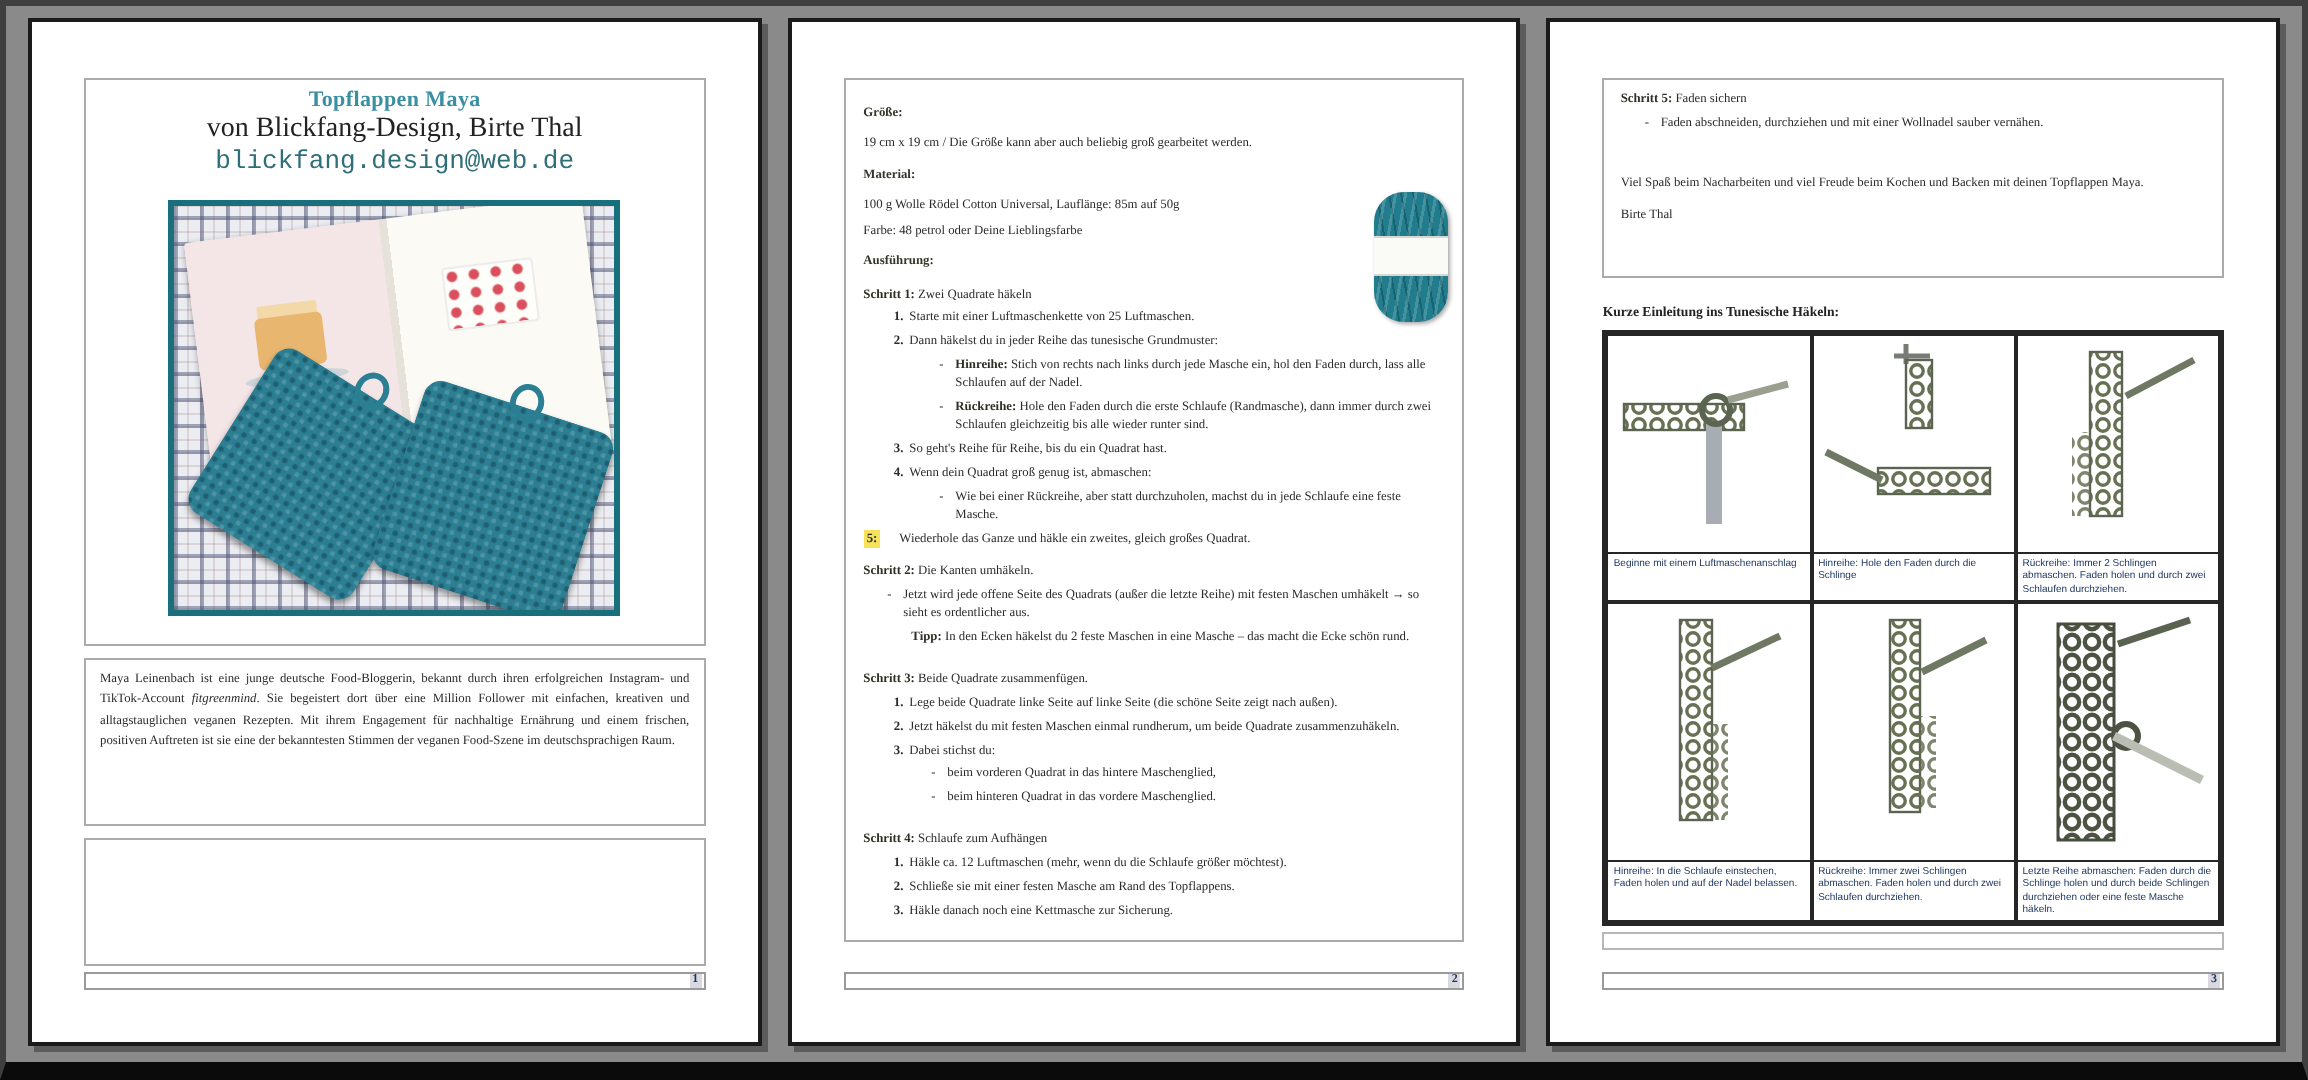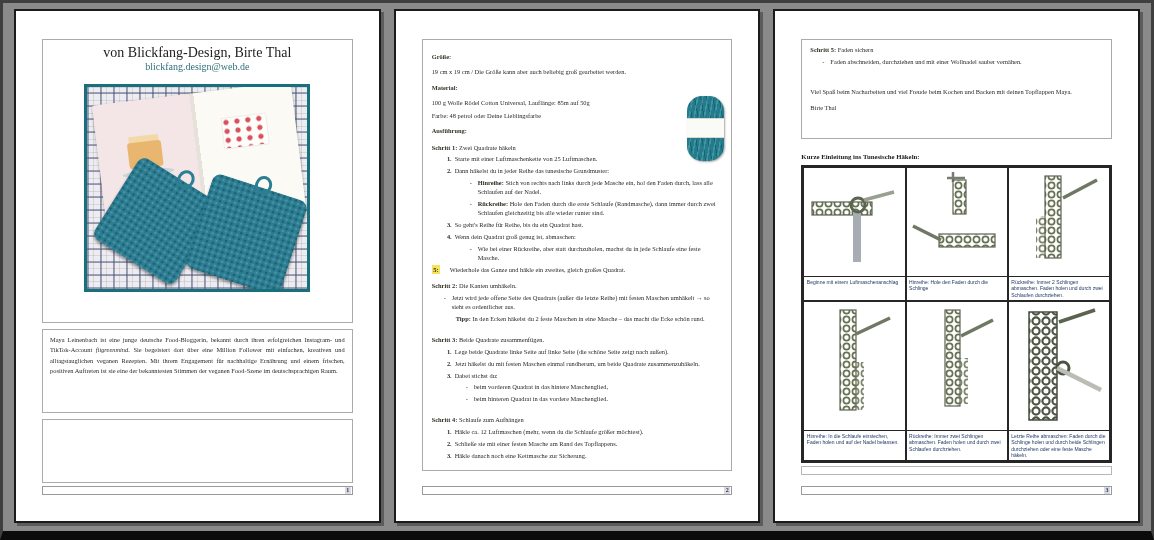--- a/index.html
+++ b/index.html
@@ -25,21 +25,21 @@
     overflow:hidden;
     position:relative;
   }
 
   .box { border:1px solid #ababab; background:#fff; }
 
   
   .p1-head { height:284px; text-align:center; padding-top:4px; overflow:hidden; }
   .p1-title { font-size:11px; font-weight:bold; color:#3a8fa3; letter-spacing:.2px; }
   .p1-byline { font-size:14px; color:#222; margin-top:1px; }
-  .p1-email { font-size:10px; color:#2f6f7a; }
+  .p1-email { font-size:13px; color:#2f6f7a;font-family:Liberation Mono, monospace; }
 
   .photo {
     margin:12px auto 0 auto;
     width:226px; height:208px;
     border:3px solid #17707b;
     position:relative; overflow:hidden;
     background-color:#ecedf2;
     background-image:
       repeating-linear-gradient(0deg,  rgba(72,82,118,.48) 0 2px, transparent 2px 13px),
       repeating-linear-gradient(90deg, rgba(72,82,118,.48) 0 2px, transparent 2px 13px),
@@ -145,20 +145,21 @@
   }
   .understrip { height:9px; border:1px solid #b7b7b7; margin-top:3px; background:#fff; }
 </style>
 </head>
 <body>
 
 <div class="frame">
 
   <div class="page">
     <div class="box p1-head">
+      <div class="p1-title">Topflappen Maya</div>
       <div class="p1-byline">von Blickfang-Design, Birte Thal</div>
       <div class="p1-email">blickfang.design@web.de</div>
       <div class="photo">
         <div class="mag">
           <div class="cakeL"></div>
           <div class="plateL"></div>
           <div class="cakeR"></div>
         </div>
         <div class="potholder ph-left"></div>
         <div class="potholder ph-right"></div>

